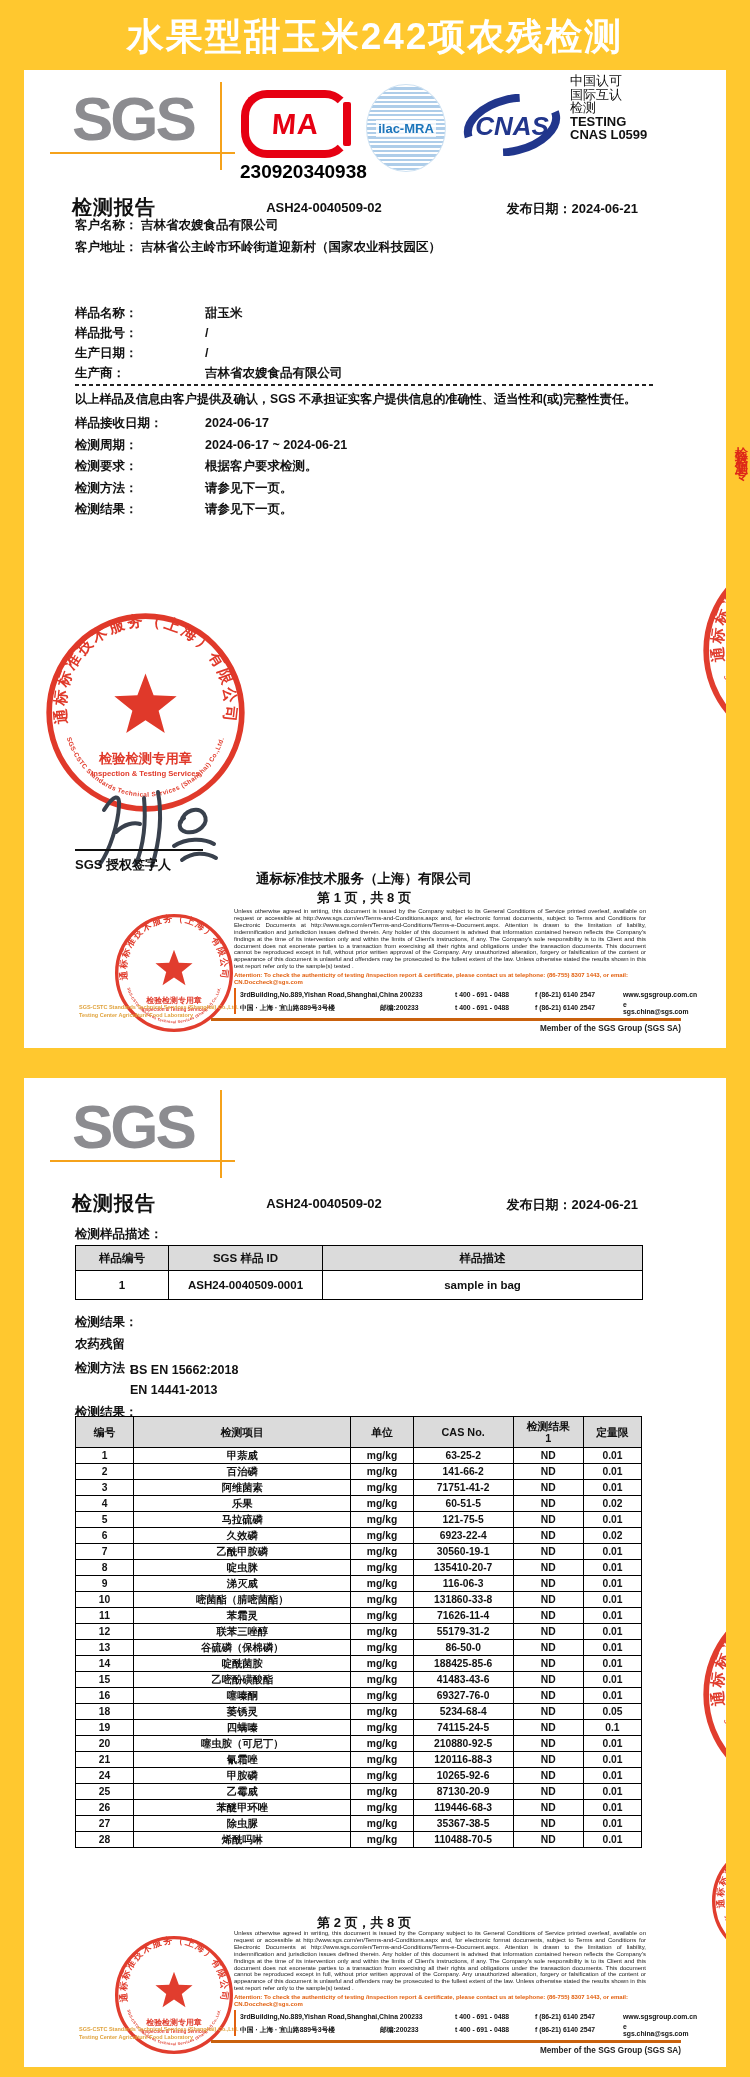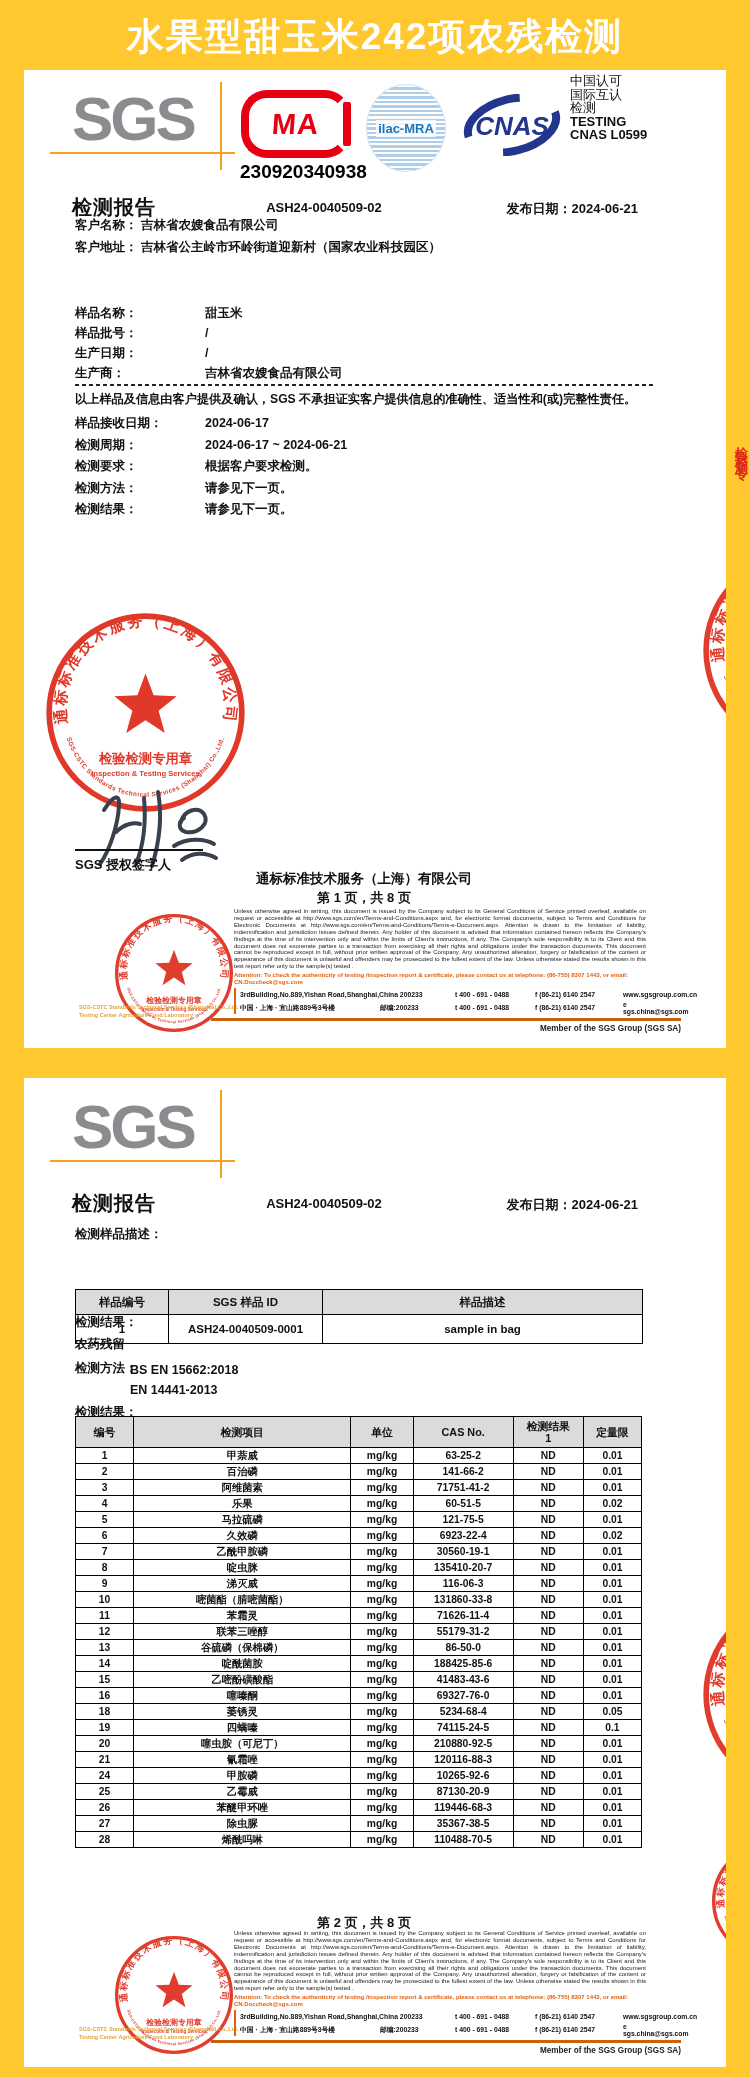--- a/index.html
+++ b/index.html
@@ -75,21 +75,21 @@
   .f-cap1{top:98px;} .f-cap2{top:106px;}
 
   
   .p2-label{position:absolute;left:51px;font-size:12.5px;font-weight:800;}
   .lbl-sampledesc{top:148px;} .lbl-results1{top:236px;} .lbl-category{top:258px;}
   .lbl-method{top:282px;} .lbl-results2{top:326px;}
   .methods{position:absolute;left:106px;top:282px;font-size:12.5px;font-weight:700;line-height:20px;}
   table.dtable{position:absolute;left:51px;border-collapse:collapse;table-layout:fixed;}
   .dtable th,.dtable td{border:1px solid #000;text-align:center;padding:0 2px;overflow:hidden;}
   .dtable th{background:#DBDBDB;font-weight:700;white-space:pre-line;}
-  .stable{top:167px;width:567px;font-size:11.5px;margin-top:44px;}
+  .stable{top:167px;width:567px;font-size:11.5px;}
   .stable th{height:24px;} .stable td{height:28px;font-weight:600;}
   .rtable{top:338px;width:567px;font-size:10.3px;}
   .rtable th{height:30px;font-size:10.8px;line-height:12px;}
   .rtable td{height:15px;font-weight:600;}
 
   
   .partial-stamp{position:absolute;width:205px;height:205px;opacity:.9;}
   .ps1{left:676px;top:478px;} .ps2{left:676px;top:514px;}
   .ps3{position:absolute;left:686px;top:762px;width:122px;height:122px;opacity:.9;}
   .edge-frag{position:absolute;left:733px;top:436px;height:104px;width:17px;overflow:hidden;

